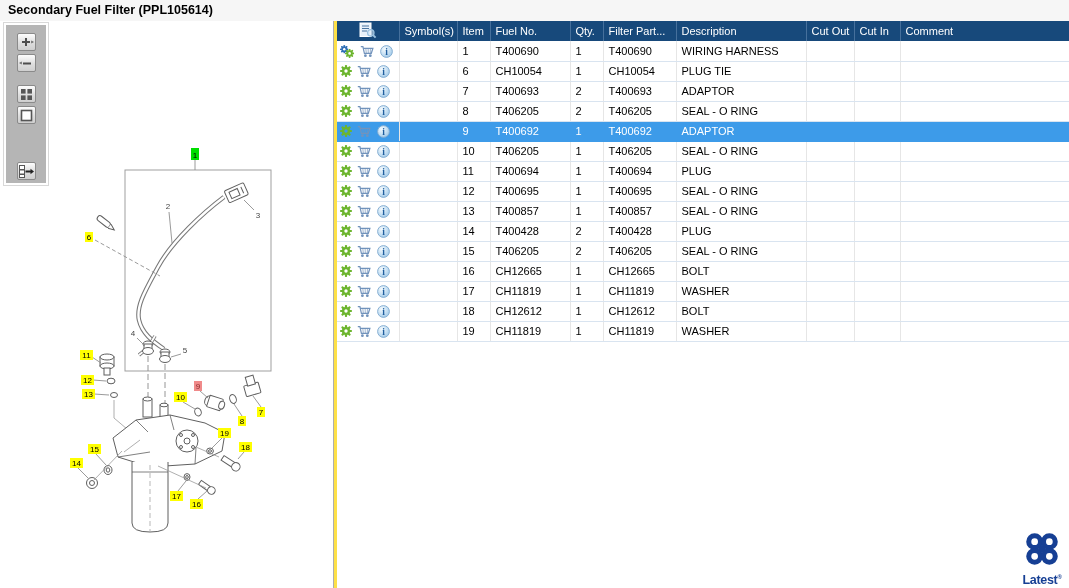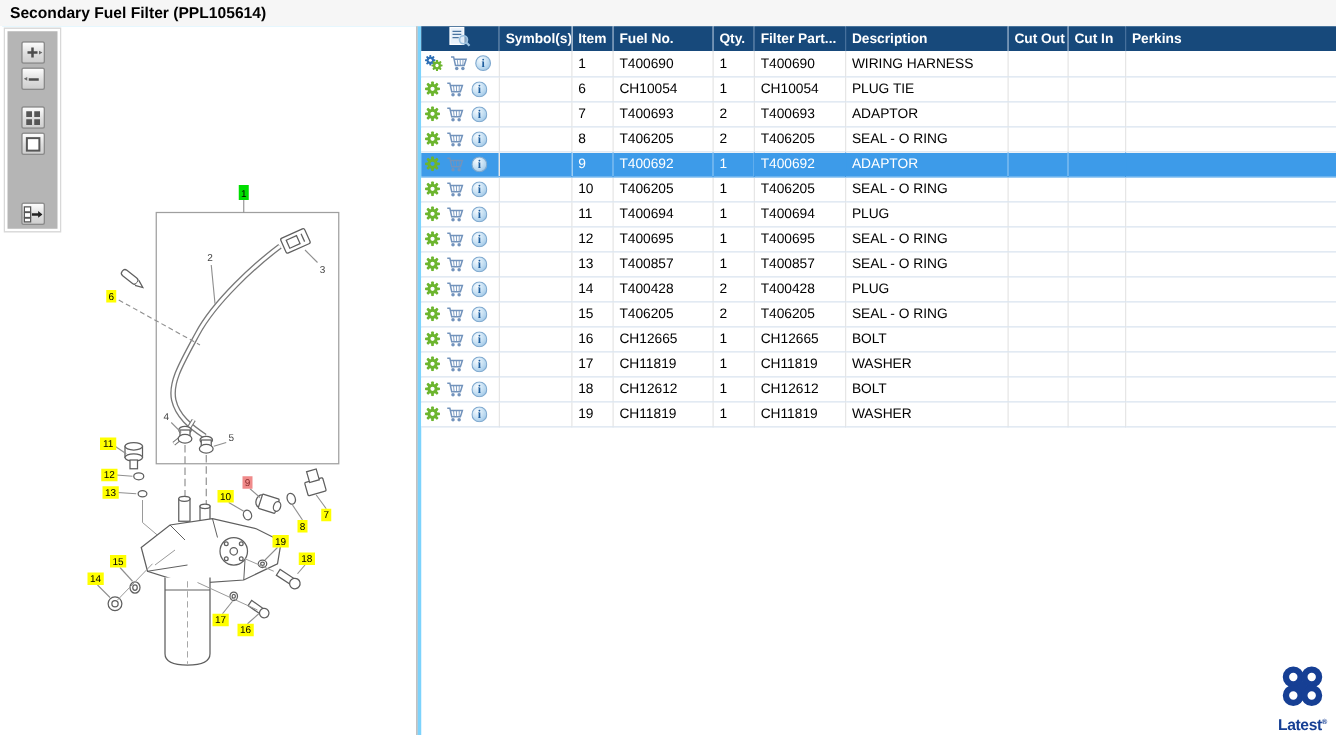--- a/index.html
+++ b/index.html
@@ -1,18 +1,18 @@
 <!DOCTYPE html>
 <html style="--header-bg: #17497B; --selected-bg: #3D9BE9; --brand-blue: #163F94;"><head>
 <meta charset="utf-8">
 <style>
   html,body{margin:0;padding:0;}
   body{width:1069px;height:588px;overflow:hidden;background:#fff;
        font-family:"Liberation Sans",sans-serif;}
-  .app{position:relative;width:1069px;height:588px;background:#7dd3fc;border-radius:31px;}
+  .app{position:relative;width:1069px;height:588px;background:#fde047;border-radius:31px;}
 
   
   .titlebar{position:absolute;left:0;top:0;width:1069px;height:21px;background:#f6f6f6;}
   .titlebar .title{position:absolute;left:8px;top:3px;font-size:12.5px;font-weight:bold;color:#000;}
 
   
   .left-panel{position:absolute;left:0;top:21px;width:334px;height:567px;background:#fff;
               border-right:1px solid #adadad;box-sizing:border-box;}
 
   
@@ -21,21 +21,21 @@
   .tbtn{width:19px;height:18px;border:1px solid #8a8a8a;border-radius:2px;
         background:linear-gradient(#fdfdfd,#dedede 55%,#cfcfcf);padding:0;display:flex;
         align-items:center;justify-content:center;cursor:pointer;}
   .tbtn svg{display:block;}
   .tb1{margin-top:8px;} .tb2{margin-top:3px;} .tb3{margin-top:13px;} .tb4{margin-top:3px;} .tb5{margin-top:38px;}
 
   
   .table-wrap{position:absolute;left:337px;top:21px;width:732px;height:567px;background:#fff;}
   table.parts{border-collapse:collapse;table-layout:fixed;width:732px;}
   table.parts th{height:20px;background:var(--header-bg,#17497B);color:#fff;font-size:11px;
-       font-weight:bold;text-align:left;padding:0 5px;border-right:1px solid #46709C;
+       font-weight:normal;text-align:left;padding:0 5px;border-right:1px solid #46709C;
        box-sizing:border-box;white-space:nowrap;overflow:hidden;}
   table.parts th.c-icons{padding:0;text-align:center;}
   table.parts td{height:20px;font-size:11px;color:#000;padding:0 5px;border-bottom:1px solid #d9e4f0;
        border-right:1px solid #e6e6e6;box-sizing:border-box;white-space:nowrap;overflow:hidden;background:#fff;}
   table.parts td.c-icons{padding:0 2px;border-right:1px solid #e6e6e6;}
   tr.selected td{background:var(--selected-bg,#3D9BE9);color:#fff;
        border-bottom-color:var(--selected-bg,#3D9BE9);border-right-color:var(--selected-bg,#3D9BE9);}
   tr.selected{--gear-hole:var(--selected-bg,#3D9BE9);}
   .ric{display:inline-block;vertical-align:middle;margin:0 1px;line-height:0;}
 
@@ -350,21 +350,21 @@
           </th>
 
         <th><span>Symbol(s)</span></th>
             <th><span>Item</span></th>
             <th><span>Fuel No.</span></th>
             <th><span>Qty.</span></th>
             <th><span>Filter Part...</span></th>
             <th><span>Description</span></th>
             <th><span>Cut Out</span></th>
             <th><span>Cut In</span></th>
-            <th><span>Perkins</span></th>
+            <th><span>Comment</span></th>
           </tr>
       </thead>
       <tbody>
           <tr>
     <td class="c-icons">
       
       <span class="ric g-multi">
         <svg width="15" height="13" viewBox="0 0 15 13">
           <use href="#gear-sym" x="0" y="0" width="8.5" height="8.5" style="--gear-fill:#2E6FB5"></use>
           <use href="#gear-sym" x="5" y="3.8" width="9.2" height="9.2"></use>

